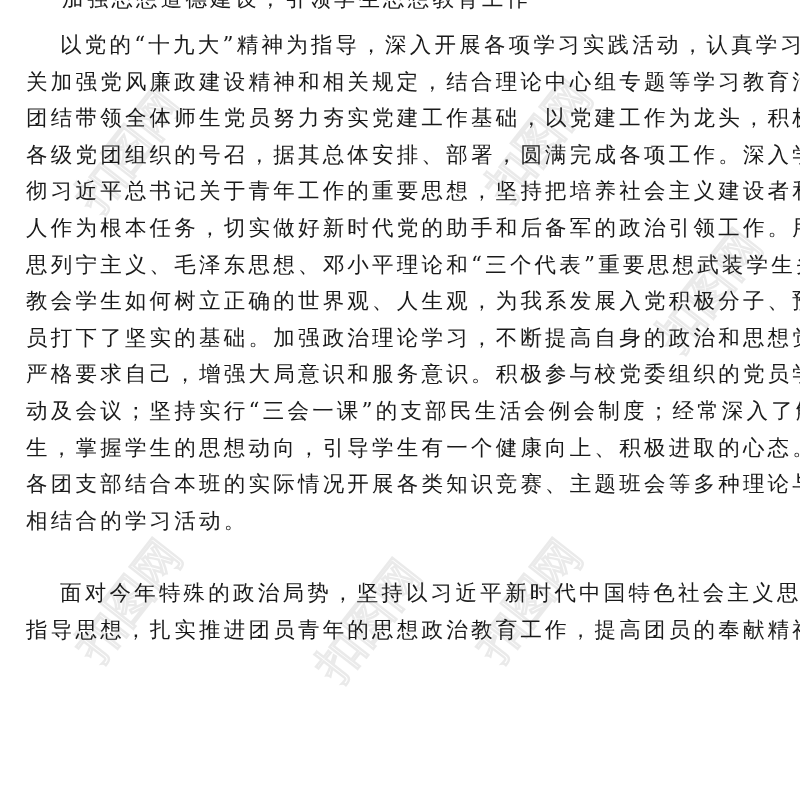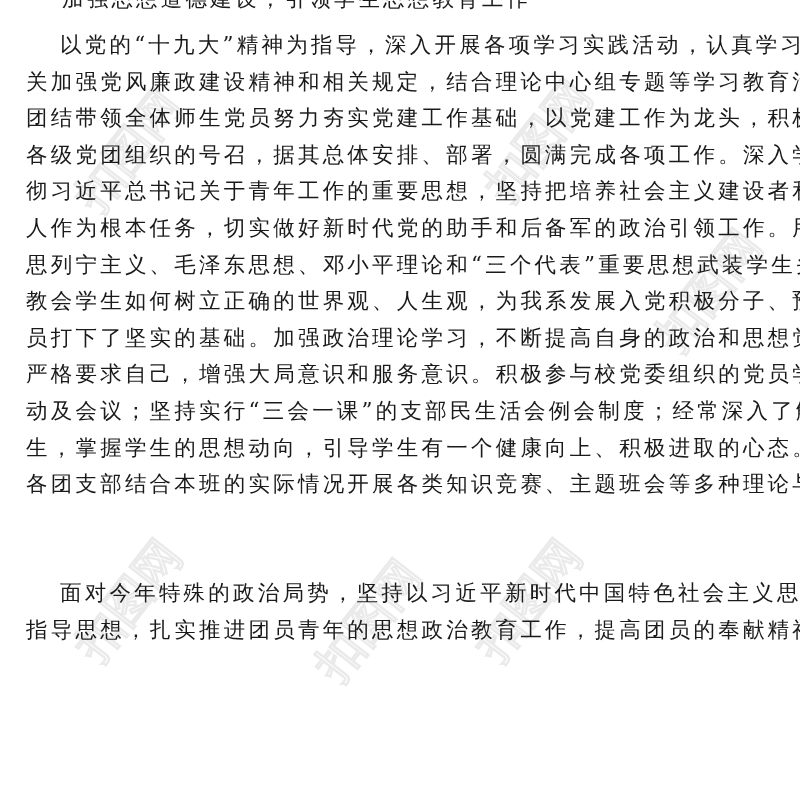--- a/index.html
+++ b/index.html
@@ -86,20 +86,21 @@
     <span class="ln">各级党团组织的号召，据其总体安排、部署，圆满完成各项工作。深入学习贯</span>
     <span class="ln">彻习近平总书记关于青年工作的重要思想，坚持把培养社会主义建设者和接班</span>
     <span class="ln">人作为根本任务，切实做好新时代党的助手和后备军的政治引领工作。用马克</span>
     <span class="ln">思列宁主义、毛泽东思想、邓小平理论和“三个代表”重要思想武装学生头脑，</span>
     <span class="ln">教会学生如何树立正确的世界观、人生观，为我系发展入党积极分子、预备党</span>
     <span class="ln">员打下了坚实的基础。加强政治理论学习，不断提高自身的政治和思想觉悟，</span>
     <span class="ln">严格要求自己，增强大局意识和服务意识。积极参与校党委组织的党员学习活</span>
     <span class="ln">动及会议；坚持实行“三会一课”的支部民生活会例会制度；经常深入了解学</span>
     <span class="ln">生，掌握学生的思想动向，引导学生有一个健康向上、积极进取的心态。要求</span>
     <span class="ln">各团支部结合本班的实际情况开展各类知识竞赛、主题班会等多种理论与实践</span>
+    <span class="ln">相结合的学习活动。</span>
   </div>
 
   <div class="para" style="top:575px;">
     <span class="ln first">面对今年特殊的政治局势，坚持以习近平新时代中国特色社会主义思想为</span>
     <span class="ln">指导思想，扎实推进团员青年的思想政治教育工作，提高团员的奉献精神，使</span>
   </div>
 
 </div>
 
 </body></html>

